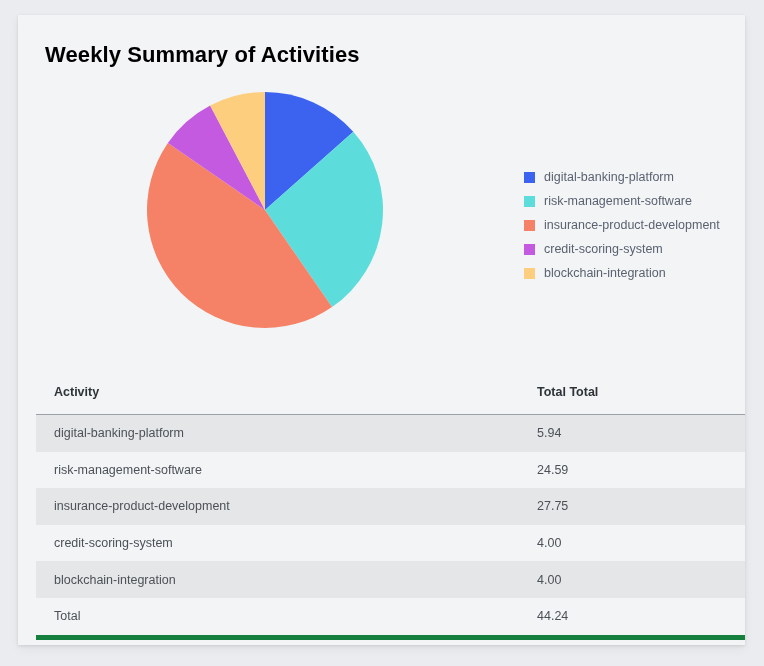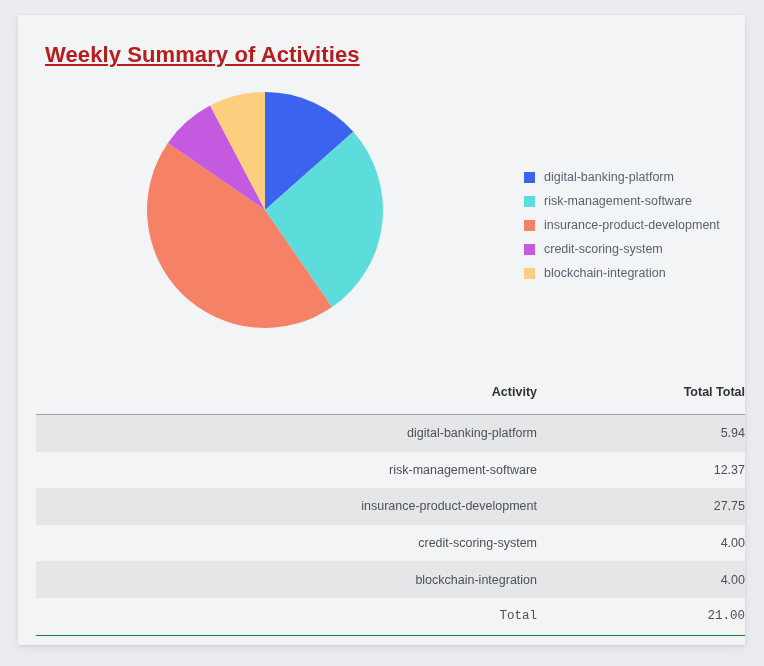--- a/index.html
+++ b/index.html
@@ -24,24 +24,23 @@
     box-shadow: 0 1px 3px rgba(0,0,0,0.10), 0 4px 10px rgba(0,0,0,0.05);
     box-sizing: border-box;
   }
 
   #page-title {
     position: absolute;
     left: 27px;
     top: 27px;
     font-size: 22px;
     font-weight: 600;
-    color: #b91c1c;
+    color: #000000;
     letter-spacing: 0.1px;
     white-space: nowrap;
-    text-decoration: underline;
   }
 
   
   #chart-area {
     position: absolute;
     left: 0px;
     top: 62px;
     width: 727px;
     height: 290px;
   }
@@ -82,21 +81,21 @@
   #activity-table {
     position: absolute;
     left: 18px;
     top: 355px;
     width: 709px;
     border-collapse: collapse;
     table-layout: fixed;
   }
   #activity-table th,
   #activity-table td {
-    text-align: right;
+    text-align: left;
     padding: 0;
     font-weight: normal;
   }
   .col-activity { width: 501px; }
   .col-hours    { width: 208px; }
 
   #activity-table thead th {
     font-size: 12.5px;
     font-weight: bold;
     color: #2e3338;
@@ -113,23 +112,22 @@
     vertical-align: middle;
   }
   #activity-table tbody td:first-child { padding-left: 18px; }
 
   tr.row-striped td { background: #e5e6e8; }
   tr.row-plain   td { background: transparent; }
 
   tr.total-row td {
     font-weight: bold;
     color: #2e3338;
-    border-bottom: 1px solid #15803d;
+    border-bottom: 5px solid #15803d;
     height: 38px;
-    font-family: Liberation Mono, monospace;
   }
 </style>
 </head>
 <body>
 
 <div id="card">
 
   <div id="page-title">Weekly Summary of Activities</div>
 
   <div id="chart-area">
@@ -180,34 +178,34 @@
         <th>Total Total</th>
       </tr>
     </thead>
     <tbody>
       <tr class="row-striped">
         <td>digital-banking-platform</td>
         <td>5.94</td>
       </tr>
       <tr class="row-plain">
         <td>risk-management-software</td>
-        <td>12.37</td>
+        <td>24.59</td>
       </tr>
       <tr class="row-striped">
         <td>insurance-product-development</td>
         <td>27.75</td>
       </tr>
       <tr class="row-plain">
         <td>credit-scoring-system</td>
         <td>4.00</td>
       </tr>
       <tr class="row-striped">
         <td>blockchain-integration</td>
         <td>4.00</td>
       </tr>
       <tr class="row-plain total-row">
         <td>Total</td>
-        <td>21.00</td>
+        <td>44.24</td>
       </tr>
     </tbody>
   </table>
 
 </div>
 
 </body></html>

